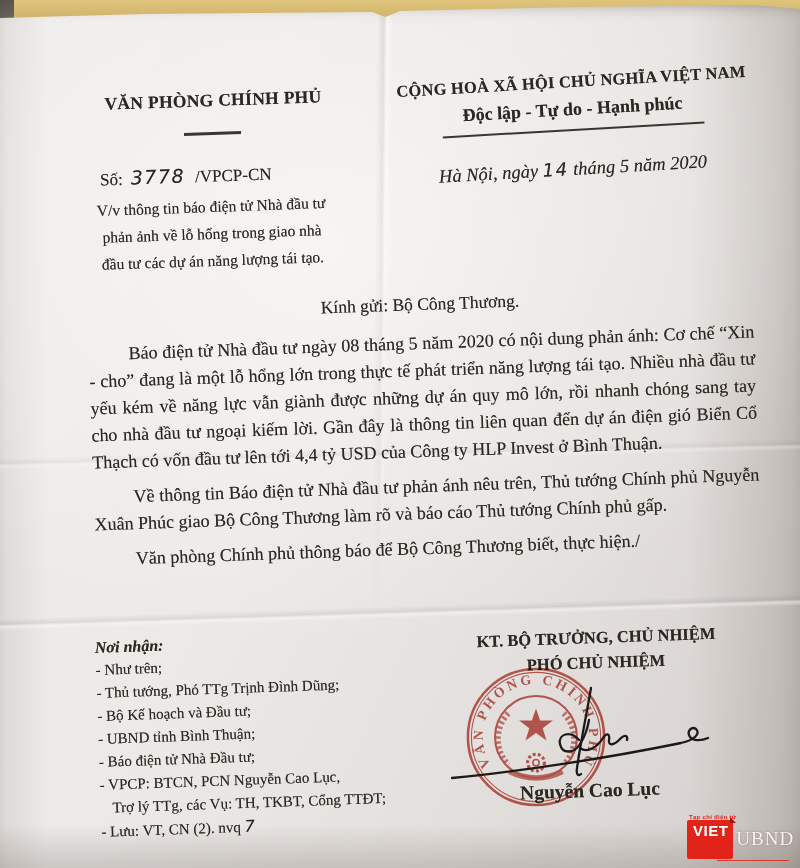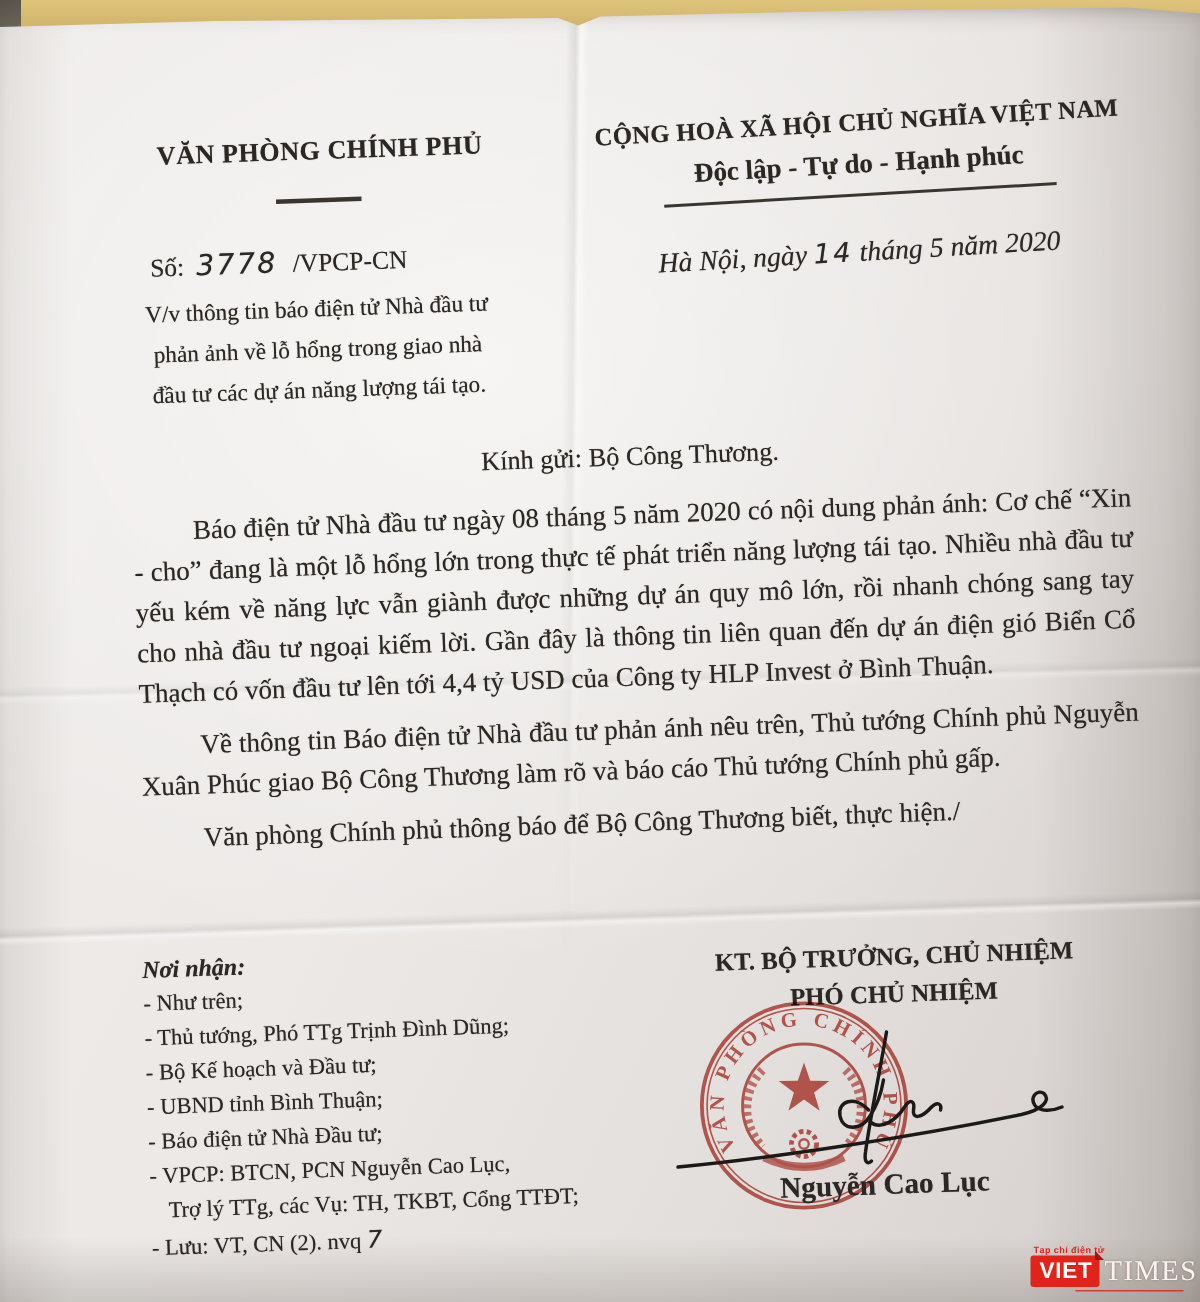--- a/index.html
+++ b/index.html
@@ -68,21 +68,21 @@
   .sigtitle1{left:428px;top:628px;width:336px;text-align:center;font-weight:bold;font-size:16.5px;}
   .sigtitle2{left:428px;top:653px;width:336px;text-align:center;font-weight:bold;font-size:16.5px;}
   .signer{left:440px;top:780px;width:300px;text-align:center;font-weight:bold;font-size:19.5px;}
   .seal{left:462px;top:663px;width:148px;height:148px;mix-blend-mode:multiply;opacity:.88;}
   .signature{left:438px;top:678px;width:290px;height:112px;}
   
   .watermark{position:absolute;right:5px;bottom:7px;z-index:5;width:108px;}
   .wm-tagline{color:#e2231a;font-family:"Liberation Sans",sans-serif;font-size:6px;font-weight:bold;margin-left:2px;letter-spacing:.3px;text-shadow:none;}
   .wm-row{display:flex;align-items:center;}
   .wm-viet{position:relative;background:#e2231a;color:#fff;font-family:"Liberation Sans",sans-serif;
-    font-weight:bold;font-size:15px;letter-spacing:.5px;padding:3px 5px 3px 6px;border-radius:2px;line-height:1;}
+    font-weight:bold;font-size:15px;letter-spacing:.5px;padding:3px 5px 21px 6px;border-radius:2px;line-height:1;}
   .wm-viet:after{content:"";position:absolute;right:-3px;top:-3px;border:3px solid transparent;border-left-color:#9c1510;border-bottom-color:#9c1510;}
   .wm-times{color:#f7f4f2;font-family:"Liberation Serif",serif;font-size:19px;letter-spacing:1px;margin-left:3px;
     text-shadow:0 0 2px rgba(130,70,60,.55);}
   .wm-line{height:1.5px;background:rgba(226,35,26,.85);margin:1px 0 0 30px;width:72px;}
 </style>
 </head>
 <body>
 
 <div class="backdrop-corner"></div>
 
@@ -166,18 +166,18 @@
       <path d="M 14,100 C 78,94 170,80 243,65 C 256,62 263,56 258,51 C 254,48 248,53 252,59 C 255,63 263,63 270,60"></path>
     </g>
   </svg>
 
   <div class="blk txt signer tilt2">Nguyễn Cao Lục</div>
 
   <div class="watermark">
     <div class="wm-tagline">Tạp chí điện tử</div>
     <div class="wm-row">
       <span class="wm-viet">VIET</span>
-      <span class="wm-times">TIMES</span>
+      <span class="wm-times">UBND</span>
     </div>
     <div class="wm-line"></div>
   </div>
 
 </div>
 
 </body></html>

